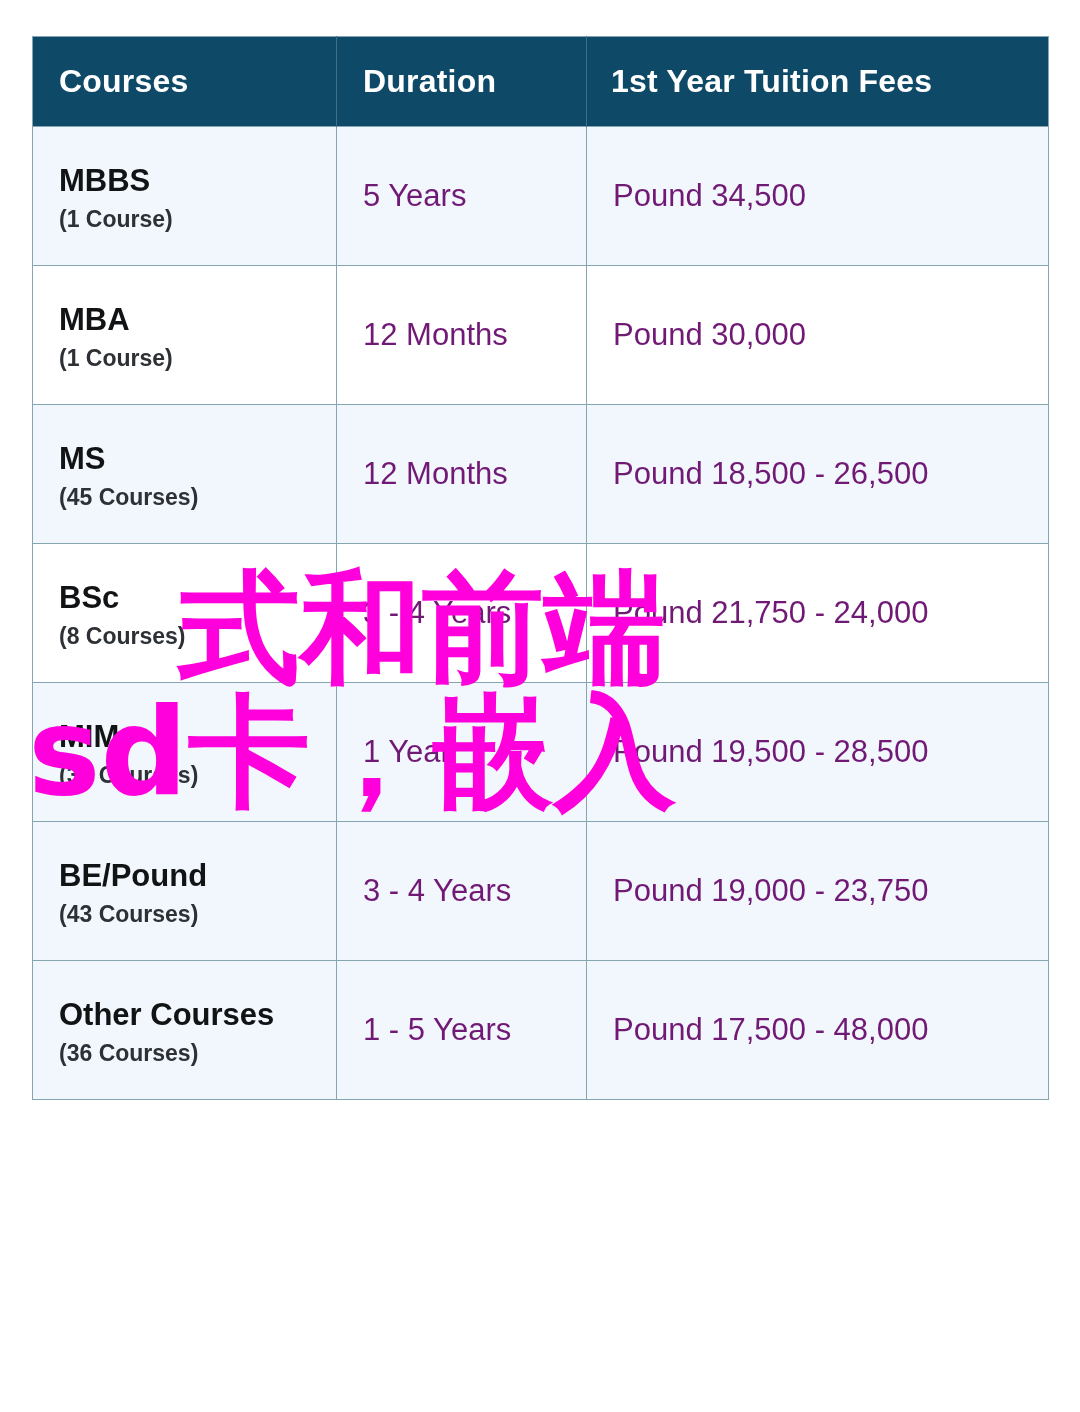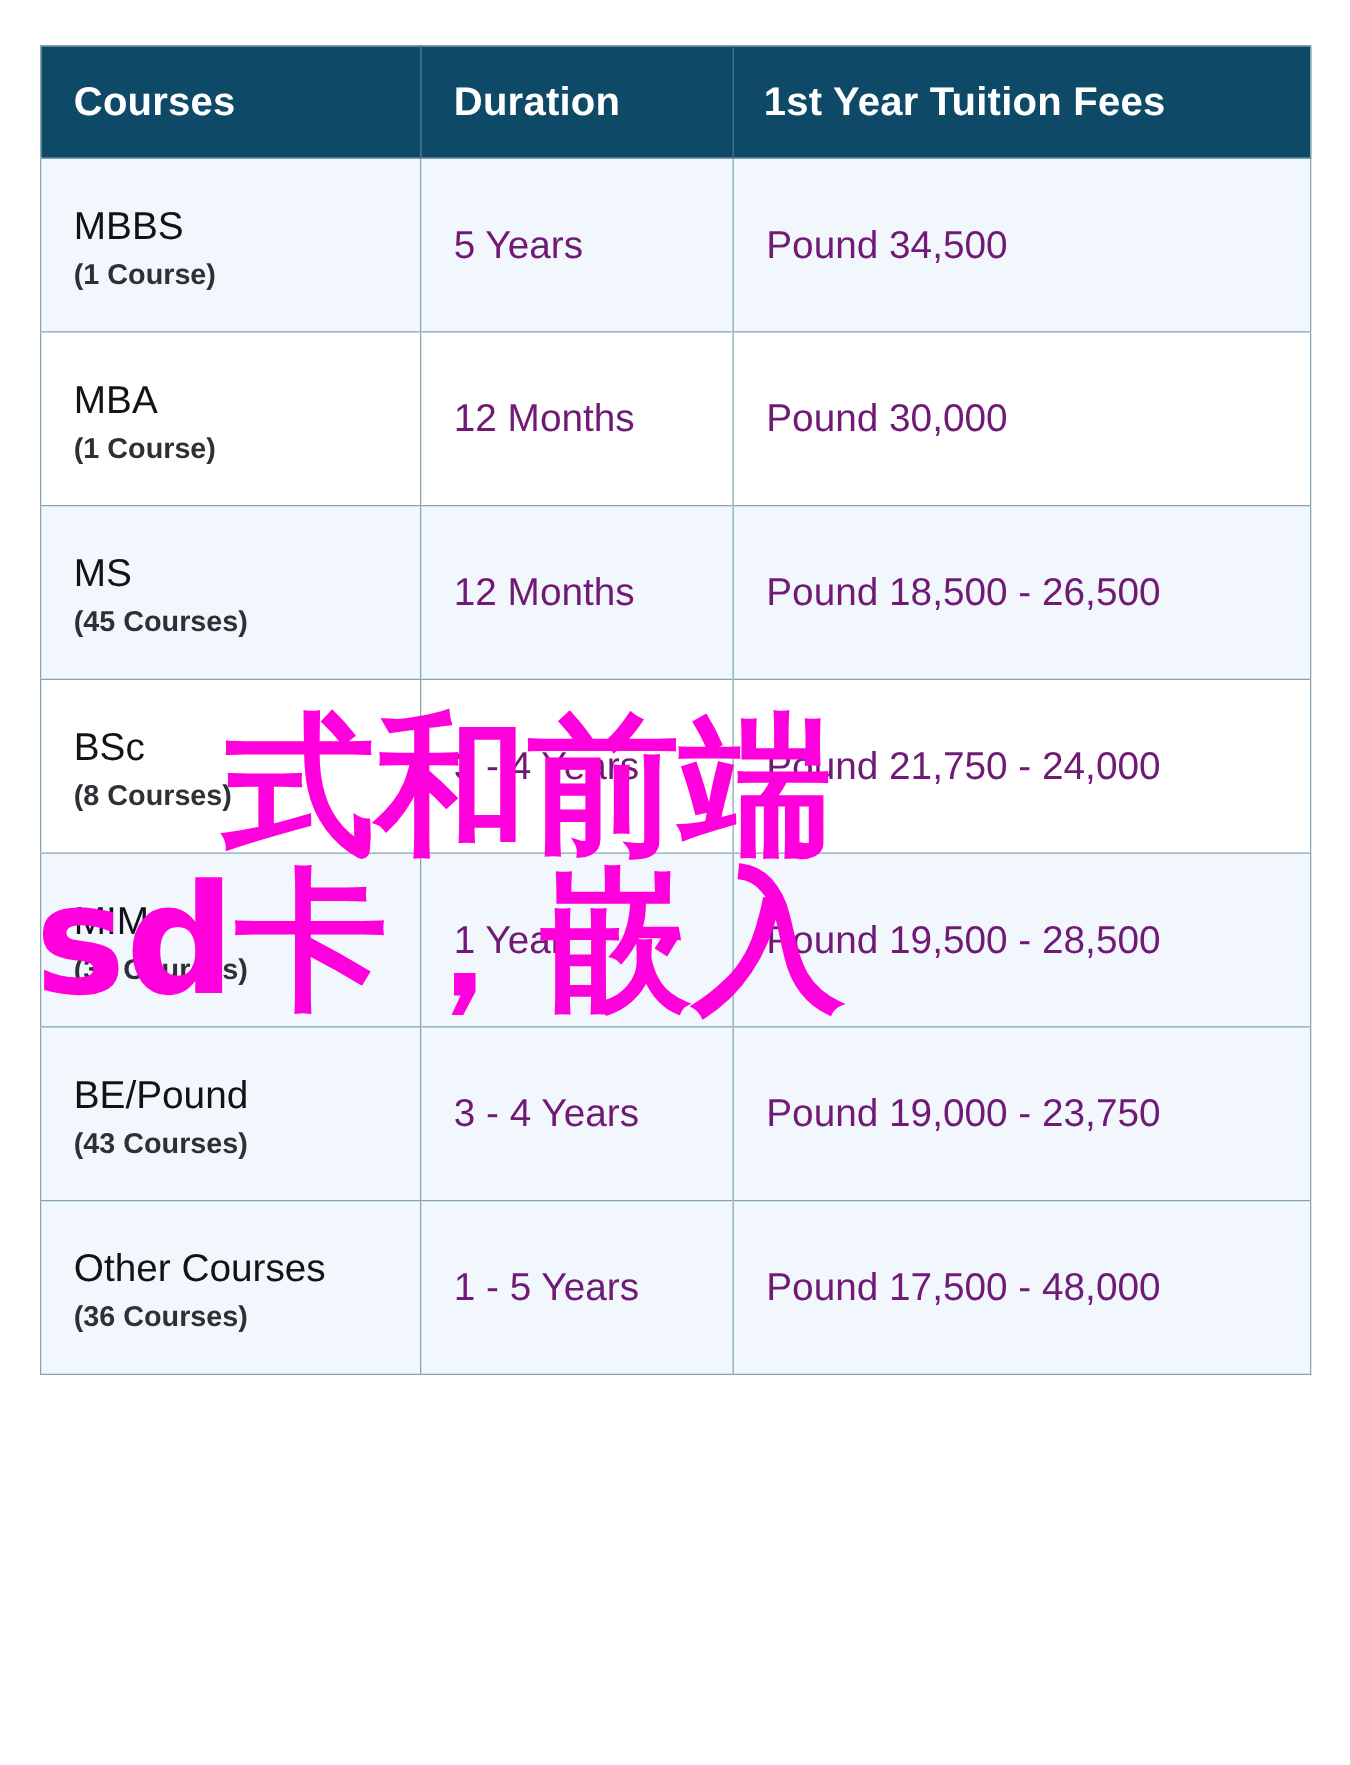--- a/index.html
+++ b/index.html
@@ -65,21 +65,21 @@
     vertical-align: middle;
     font-size: 31px;
     color: #17191c;
     line-height: 1.28;
   }
   tbody td:last-child { border-right: none; }
 
   td.course-cell { padding-top: 4px; }
 
   .course-name {
-    font-weight: normal;
+    font-weight: bold;
     font-size: 31px;
     color: #111315;
     display: block;
     margin-bottom: 4px;
   }
   .course-count {
     font-weight: bold;
     font-size: 23px;
     color: #2d3135;
     display: block;

